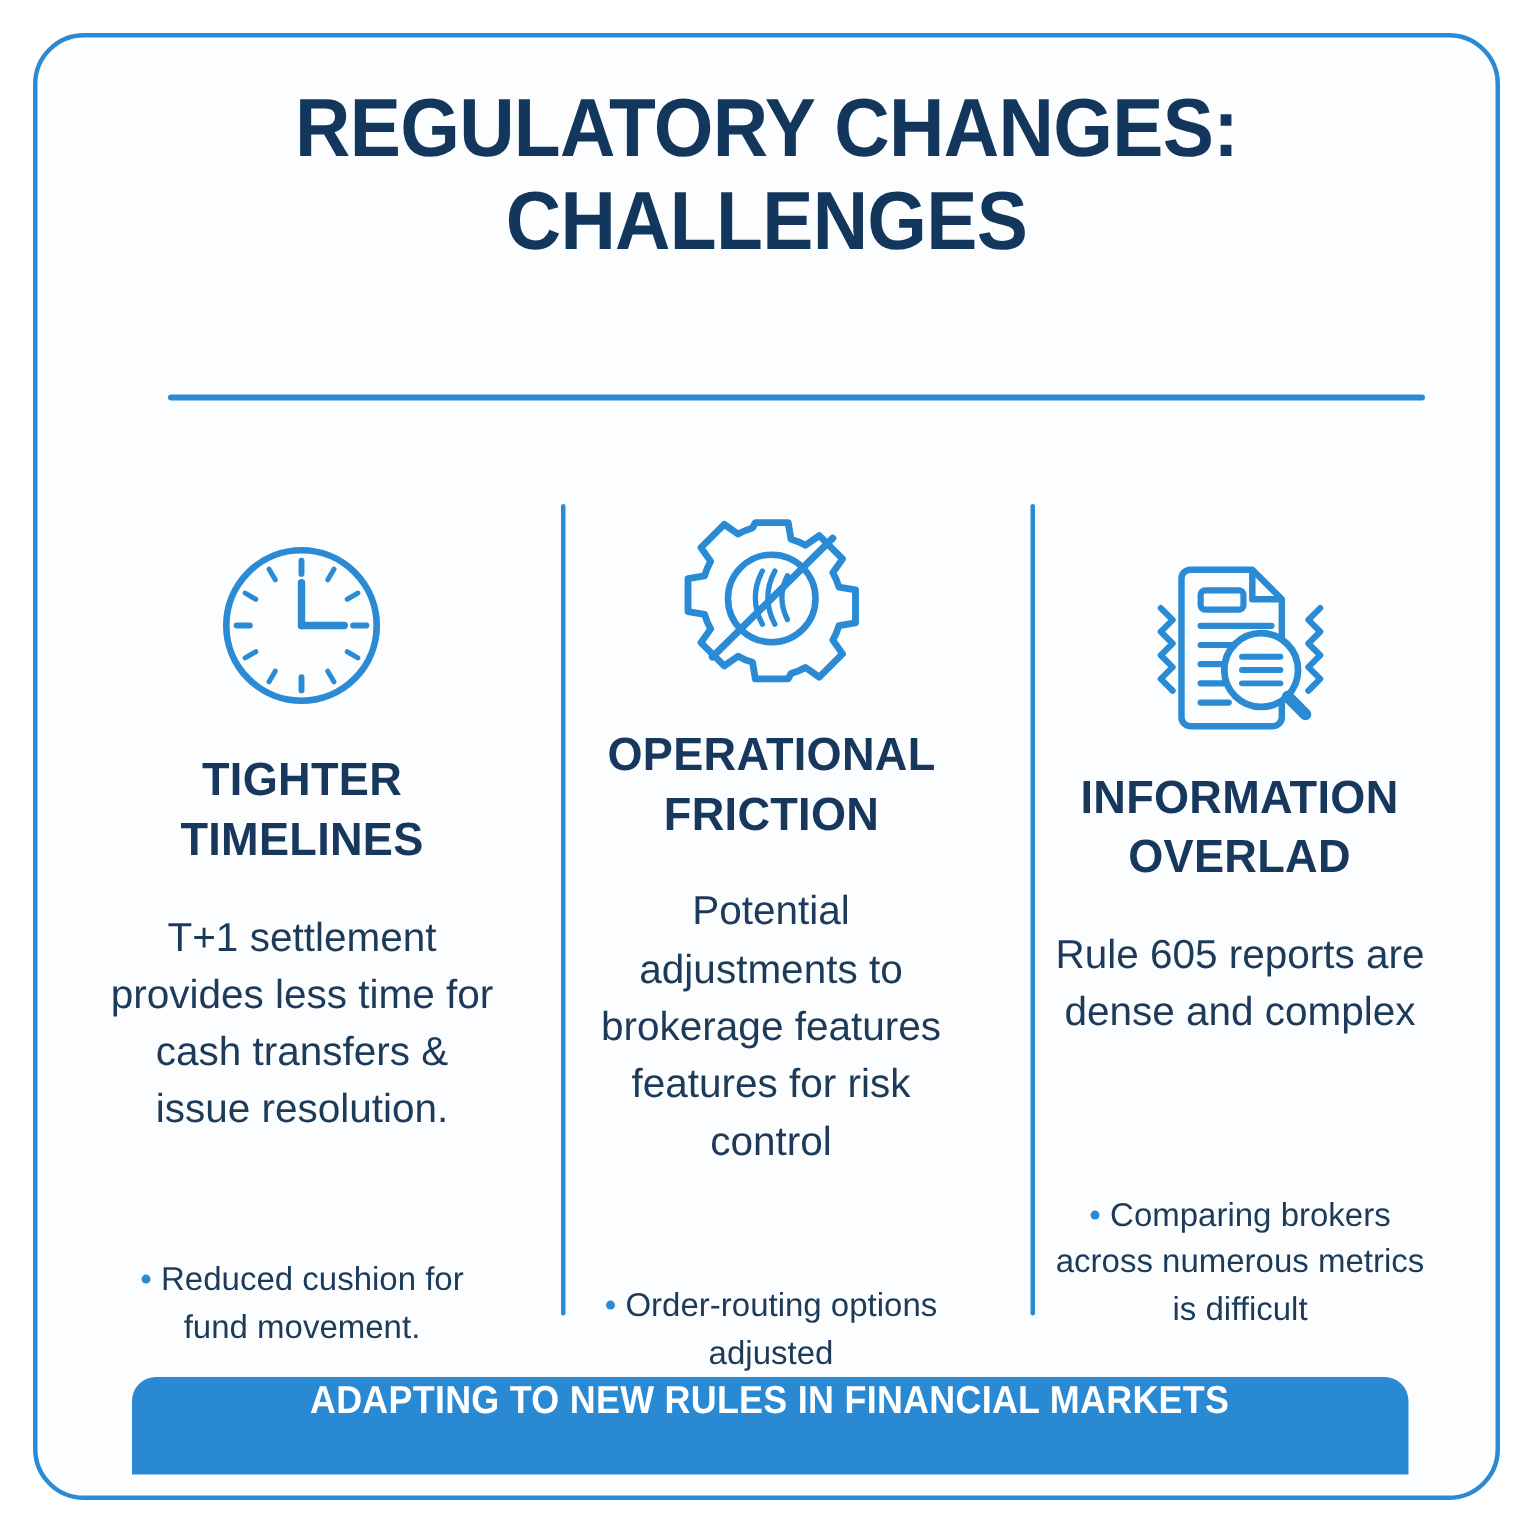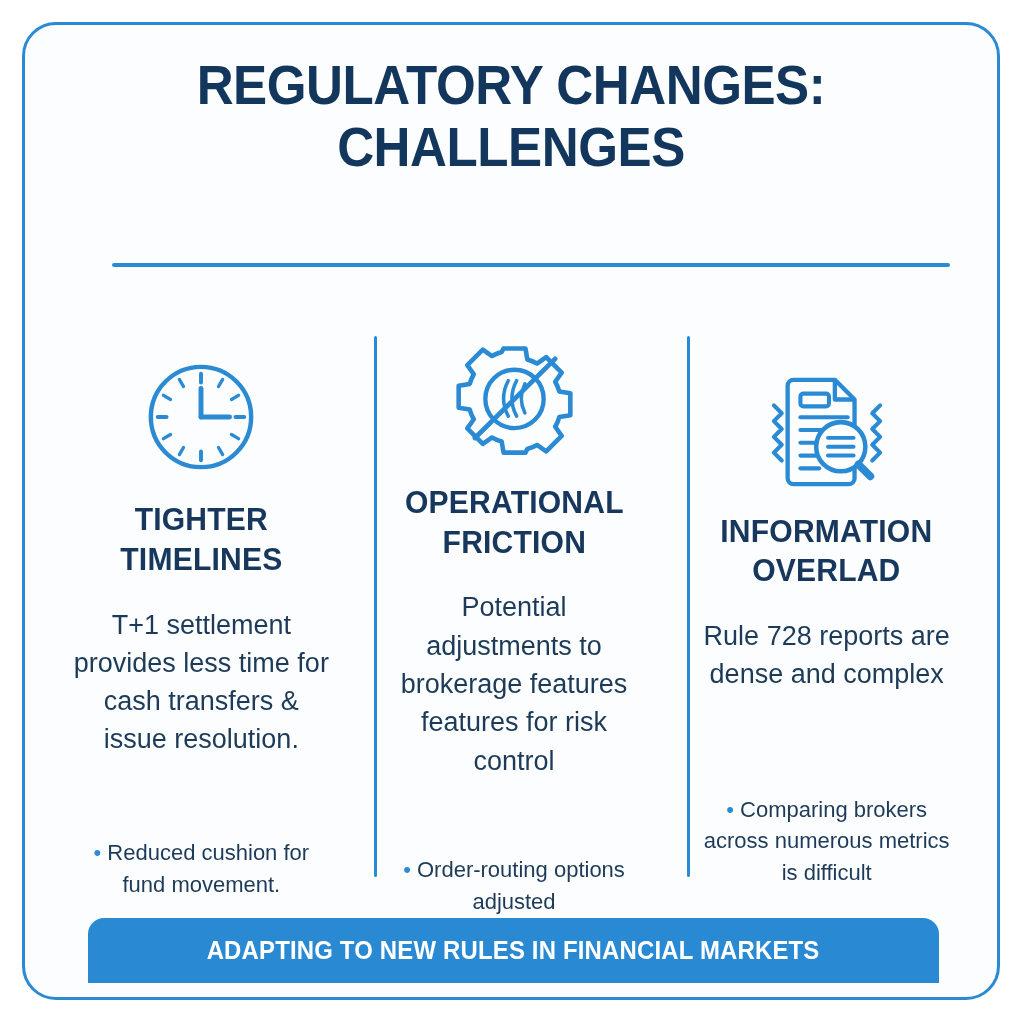--- a/index.html
+++ b/index.html
@@ -153,21 +153,21 @@
   
   .footer-banner {
     position: absolute;
     left: 63px;
     top: 893px;
     width: 851px;
     height: 65px;
     background: #2a89d3;
     border-radius: 16px 16px 0 0;
     display: flex;
-    align-items: center;
+    align-items: flex-start;
     justify-content: center;
   }
   .footer-text {
     color: #ffffff;
     font-family: "Liberation Sans", sans-serif;
     font-weight: bold;
     font-size: 26px;
     letter-spacing: 0.2px;
     text-transform: uppercase;
     transform: scaleX(0.92);
@@ -263,21 +263,21 @@
               <line x1="67" y1="71" x2="93" y2="71"></line>
               <line x1="67" y1="80" x2="93" y2="80"></line>
               <line x1="67" y1="89" x2="93" y2="89"></line>
             </g>
             <line x1="98" y1="98" x2="110" y2="110" stroke="#2a8bd4" stroke-width="8" stroke-linecap="round"></line>
             <path d="M12 38 l8 8 -8 8 8 8 -8 8 8 8 -8 8 8 8" fill="none" stroke="#2a8bd4" stroke-width="4.2" stroke-linejoin="round" stroke-linecap="round"></path>
             <path d="M120 38 l-8 8 8 8 -8 8 8 8 -8 8 8 8 -8 8" fill="none" stroke="#2a8bd4" stroke-width="4.2" stroke-linejoin="round" stroke-linecap="round"></path>
           </svg>
         </div>
         <h2 class="col-heading">INFORMATION OVERLAD</h2>
-        <p class="col-body">Rule 728 reports are dense and complex</p>
+        <p class="col-body">Rule 605 reports are dense and complex</p>
         <ul class="bullets">
           <li class="bullet-item"><span class="dot">•</span> <span>Comparing brokers across numerous metrics is difficult</span></li>
         </ul>
       </div>
 
     </div>
 
     <div class="footer-banner">
       <span class="footer-text">ADAPTING TO NEW RULES IN FINANCIAL MARKETS</span>
     </div>

